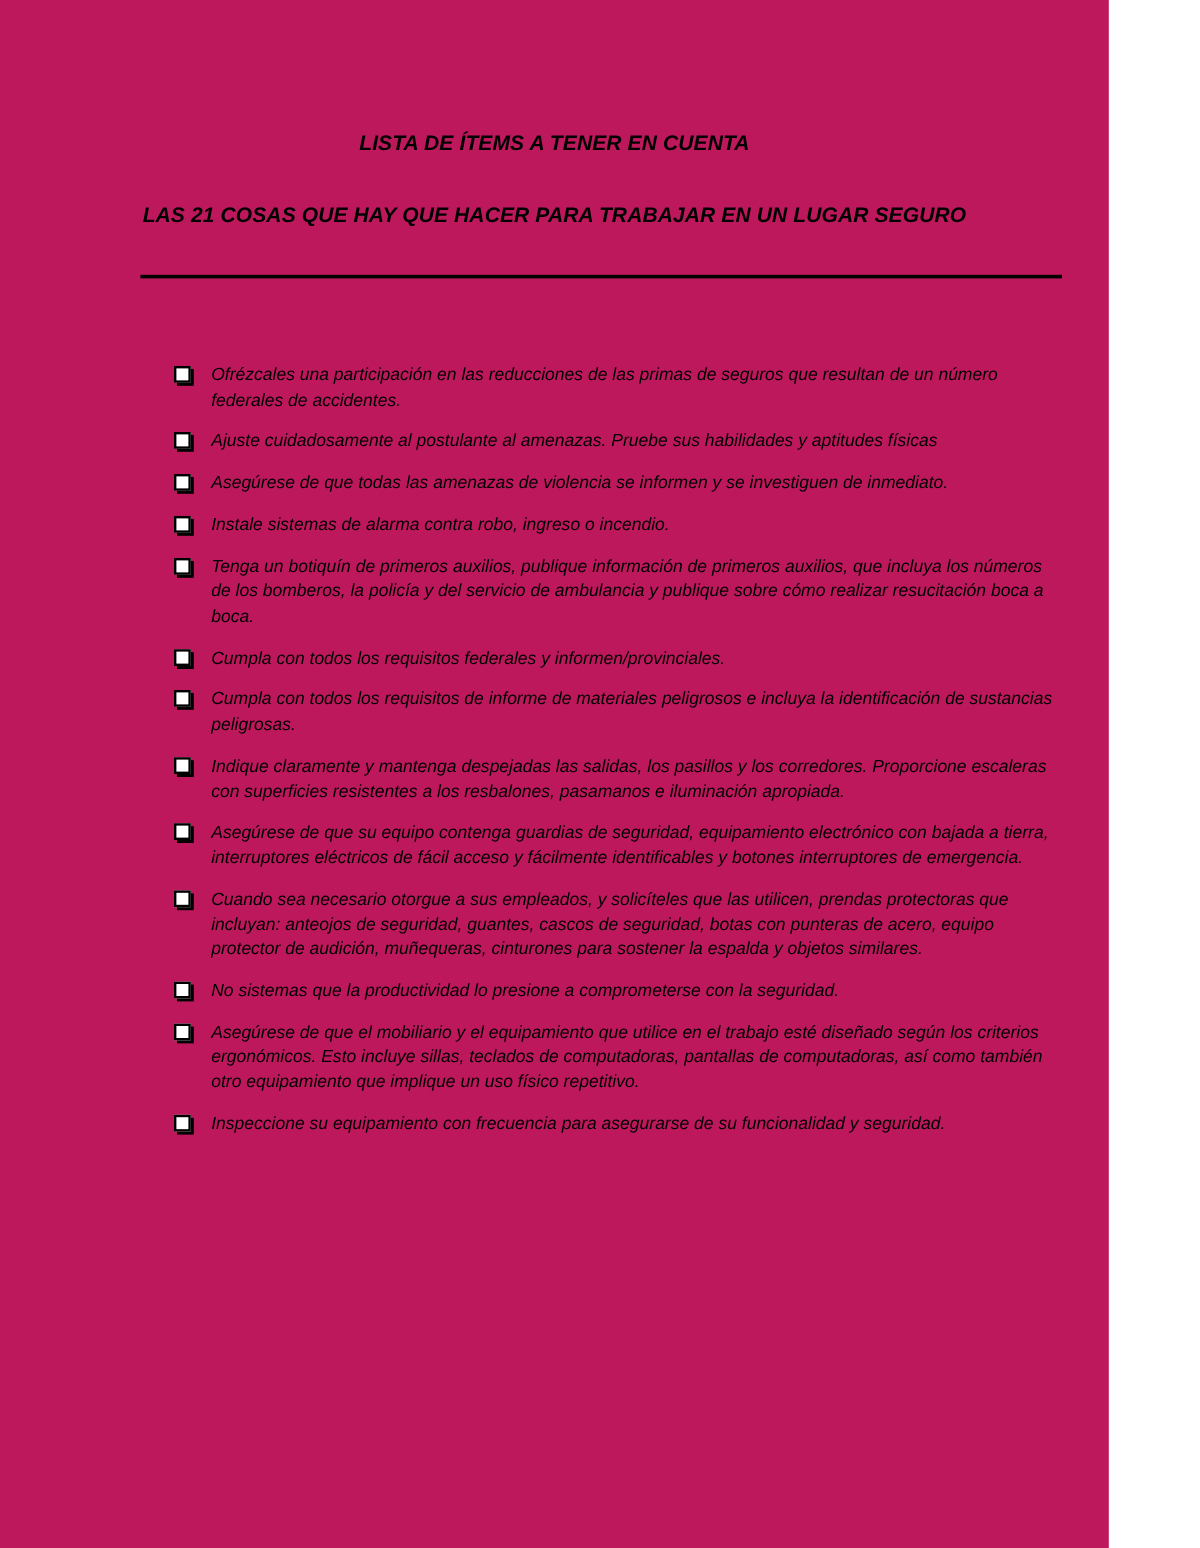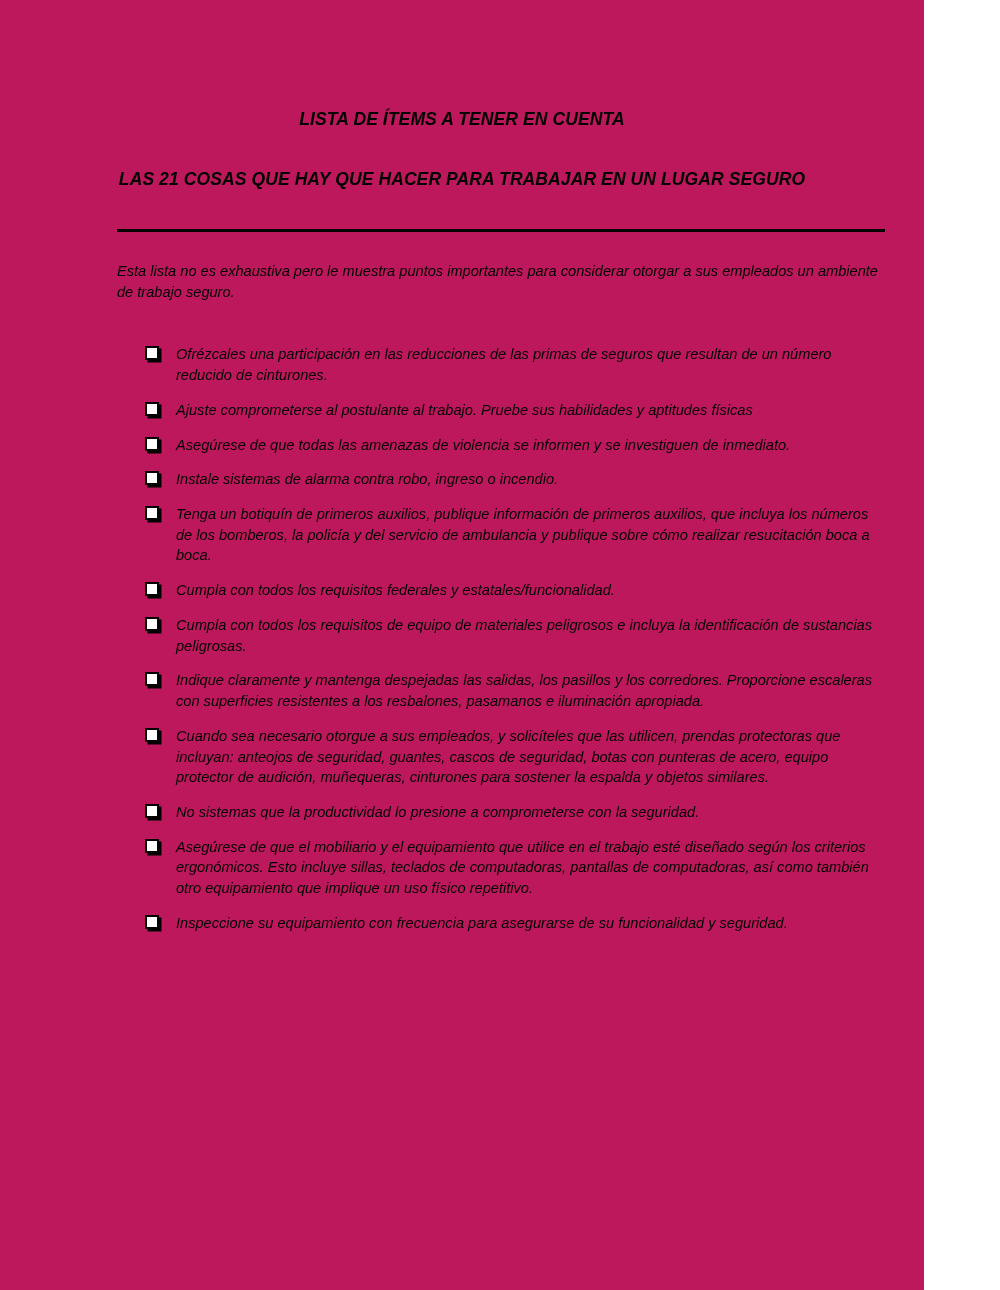--- a/index.html
+++ b/index.html
@@ -108,54 +108,57 @@
 <div class="page">
 
   <div class="title-block">
     <h1 class="doc-title">LISTA DE ÍTEMS A TENER EN CUENTA</h1>
     <h2 class="doc-subtitle">LAS 21 COSAS QUE HAY QUE HACER PARA TRABAJAR EN UN LUGAR SEGURO</h2>
   </div>
 
   <div class="divider"></div>
 
   <div class="content">
-    <p class="intro">Esta lista no es exhaustiva pero le muestra puntos importantes para considerar otorgar a sus empleados un ambiente de trabajo seguro.</p>
 
     <ul class="checklist" id="checklist">
         <li class="check-item">
           <span class="checkbox-icon"></span>
-          <span class="item-text">Ofrézcales una participación en las reducciones de las primas de seguros que resultan de un número reducido de cinturones.</span>
+          <span class="item-text">Ofrézcales una participación en las reducciones de las primas de seguros que resultan de un número federales de accidentes.</span>
         </li>
         <li class="check-item">
           <span class="checkbox-icon"></span>
-          <span class="item-text">Ajuste comprometerse al postulante al trabajo. Pruebe sus habilidades y aptitudes físicas</span>
+          <span class="item-text">Ajuste cuidadosamente al postulante al amenazas. Pruebe sus habilidades y aptitudes físicas</span>
         </li>
         <li class="check-item">
           <span class="checkbox-icon"></span>
           <span class="item-text">Asegúrese de que todas las amenazas de violencia se informen y se investiguen de inmediato.</span>
         </li>
         <li class="check-item">
           <span class="checkbox-icon"></span>
           <span class="item-text">Instale sistemas de alarma contra robo, ingreso o incendio.</span>
         </li>
         <li class="check-item">
           <span class="checkbox-icon"></span>
           <span class="item-text">Tenga un botiquín de primeros auxilios, publique información de primeros auxilios, que incluya los números de los bomberos, la policía y del servicio de ambulancia y publique sobre cómo realizar resucitación boca a boca.</span>
         </li>
         <li class="check-item">
           <span class="checkbox-icon"></span>
-          <span class="item-text">Cumpla con todos los requisitos federales y estatales/funcionalidad.</span>
+          <span class="item-text">Cumpla con todos los requisitos federales y informen/provinciales.</span>
         </li>
         <li class="check-item">
           <span class="checkbox-icon"></span>
-          <span class="item-text">Cumpla con todos los requisitos de equipo de materiales peligrosos e incluya la identificación de sustancias peligrosas.</span>
+          <span class="item-text">Cumpla con todos los requisitos de informe de materiales peligrosos e incluya la identificación de sustancias peligrosas.</span>
         </li>
         <li class="check-item">
           <span class="checkbox-icon"></span>
           <span class="item-text">Indique claramente y mantenga despejadas las salidas, los pasillos y los corredores. Proporcione escaleras con superficies resistentes a los resbalones, pasamanos e iluminación apropiada.</span>
+        </li>
+        <li class="check-item">
+          <span class="checkbox-icon"></span>
+          <span class="item-text">Asegúrese de que su equipo contenga guardias de seguridad, equipamiento electrónico con bajada a tierra, interruptores eléctricos de fácil acceso y fácilmente identificables y botones interruptores de emergencia.</span>
         </li>
         <li class="check-item">
           <span class="checkbox-icon"></span>
           <span class="item-text">Cuando sea necesario otorgue a sus empleados, y solicíteles que las utilicen, prendas protectoras que incluyan: anteojos de seguridad, guantes, cascos de seguridad, botas con punteras de acero, equipo protector de audición, muñequeras, cinturones para sostener la espalda y objetos similares.</span>
         </li>
         <li class="check-item">
           <span class="checkbox-icon"></span>
           <span class="item-text">No sistemas que la productividad lo presione a comprometerse con la seguridad.</span>
         </li>
         <li class="check-item">

